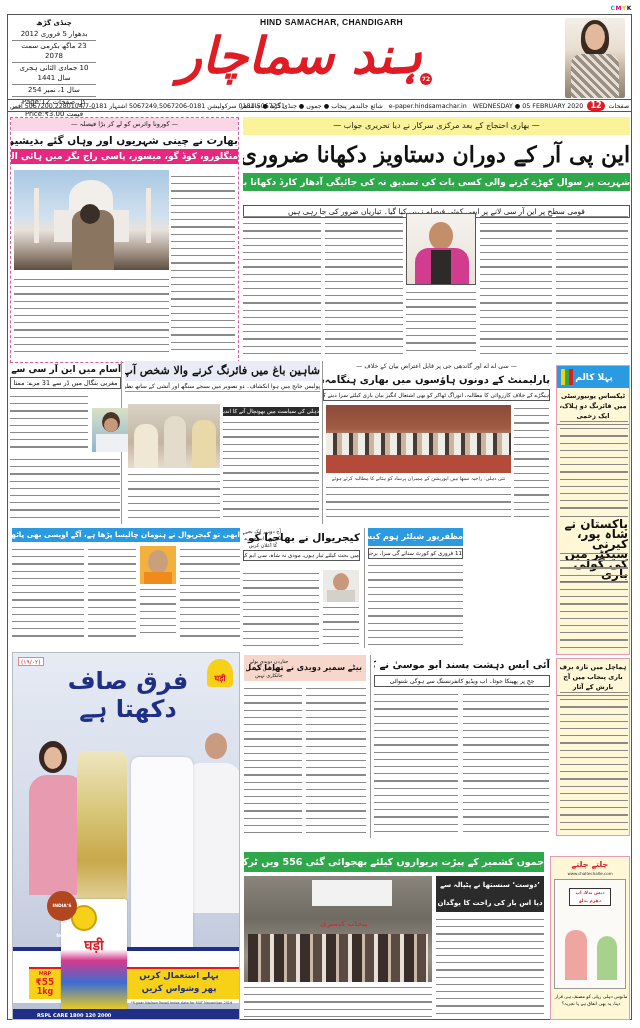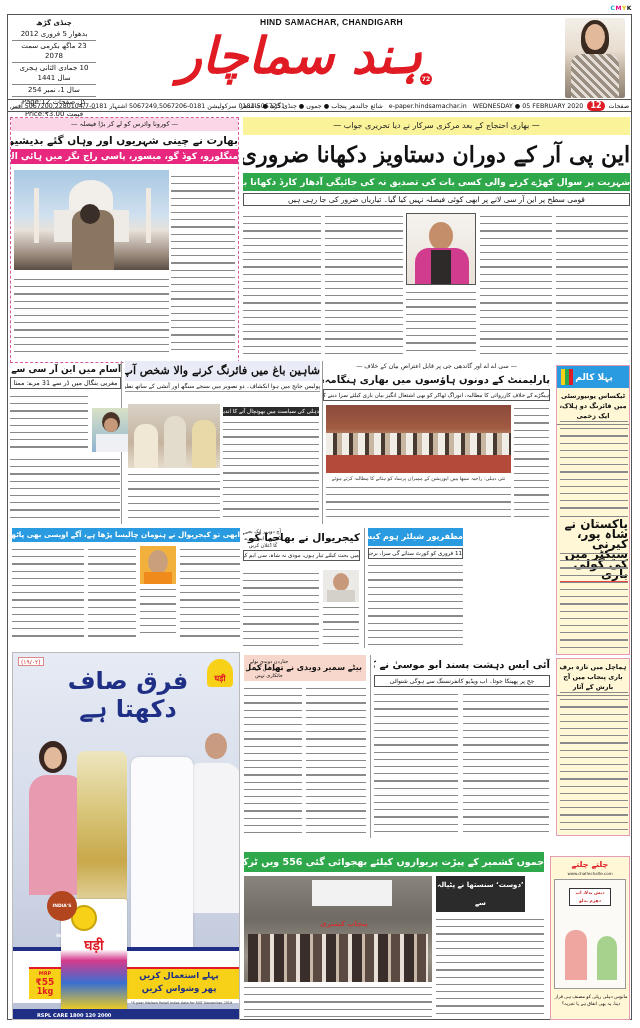--- a/index.html
+++ b/index.html
@@ -83,21 +83,21 @@
     <div style="position:absolute;left:66px;top:34px;width:20px;height:20px;border-radius:50%;background:#3a2f28"></div>
   </div>
   <div class="col-text lines" style="position:absolute;left:160px;top:55px;width:64px;height:180px"></div>
   <div class="col-text lines" style="position:absolute;left:3px;top:158px;width:155px;height:78px"></div>
 </div>
 
 <div class="abs" style="left:243px;top:117px;width:387px;height:240px;">
   <div class="kicker rtl" style="background:#fbf39a;height:18px;line-height:18px;font-size:8px">— بھاری احتجاج کے بعد مرکزی سرکار نے دیا تحریری جواب —</div>
   <div class="hl rtl" style="font-size:22px;line-height:38px;height:38px;font-family:'DejaVu Serif',serif">این پی آر کے دوران دستاویز دکھانا ضروری نہیں</div>
   <div class="rtl" style="background:#2ea84a;color:#fff;font-size:9px;line-height:18px;height:18px;text-align:center;font-weight:bold;white-space:nowrap;overflow:hidden">شہریت پر سوال کھڑے کرنے والی کسی بات کی تصدیق نہ کی جائیگی آدھار کارڈ دکھانا بھی اپنی مرضی پر منحصر</div>
-  <div class="rtl box" style="font-size:7.5px;line-height:12px;height:13px;text-align:center;margin-top:2px;white-space:nowrap;overflow:hidden">قومی سطح پر این آر سی لانے پر ابھی کوئی فیصلہ نہیں کیا گیا۔ تیاریاں ضرور کی جا رہی ہیں</div>
+  <div class="rtl box" style="font-size:7.5px;line-height:12px;height:13px;text-align:center;margin-top:14px;white-space:nowrap;overflow:hidden">قومی سطح پر این آر سی لانے پر ابھی کوئی فیصلہ نہیں کیا گیا۔ تیاریاں ضرور کی جا رہی ہیں</div>
   <div class="col-text lines" style="position:absolute;left:0;top:96px;width:78px;height:142px"></div>
   <div class="col-text lines" style="position:absolute;left:82px;top:96px;width:78px;height:142px"></div>
   <div class="photo box" style="left:163px;top:96px;width:70px;height:72px;background:linear-gradient(180deg,#f5f2ee 0%,#e9e1d8 100%)">
     <div style="position:absolute;left:22px;top:8px;width:24px;height:28px;border-radius:50%;background:#c58e6a"></div>
     <div style="position:absolute;left:8px;top:34px;width:54px;height:38px;border-radius:14px 14px 0 0;background:#d23c8f"></div>
     <div style="position:absolute;left:24px;top:36px;width:20px;height:36px;background:#2e2a2a"></div>
   </div>
   <div class="col-text lines" style="position:absolute;left:163px;top:172px;width:70px;height:66px"></div>
   <div class="col-text lines" style="position:absolute;left:237px;top:96px;width:72px;height:142px"></div>
   <div class="col-text lines" style="position:absolute;left:313px;top:96px;width:72px;height:142px"></div>
@@ -243,21 +243,21 @@
 </div>
 
 <div class="abs" style="left:244px;top:852px;width:300px;height:168px;">
   <div class="rtl" style="background:#2ea84a;color:#fff;font-size:9.5px;line-height:20px;height:20px;font-weight:bold;text-align:center;white-space:nowrap;overflow:hidden">جموں کشمیر کے پیڑت پریواروں کیلئے بھجوائی گئی 556 ویں ٹرک کی راحت سامگری</div>
   <div class="photo" style="left:0;top:24px;width:188px;height:106px;background:linear-gradient(180deg,#8a857c 0%,#6f6a62 40%,#9a948a 75%,#7d776f 100%)">
     <div style="position:absolute;left:68px;top:4px;width:80px;height:26px;background:#f2f2f2"></div>
     <div style="position:absolute;left:60px;top:42px;width:80px;height:12px;color:#c33;font-size:7px;font-weight:bold;text-align:center;line-height:12px">پنجاب کیسری</div>
     <div style="position:absolute;left:4px;top:58px;width:180px;height:48px;background:repeating-linear-gradient(90deg,#3a2e2a 0 10px,#c9b8a8 10px 13px,#5a4a42 13px 22px,#e8e0d6 22px 26px)"></div>
   </div>
   <div class="col-text lines" style="position:absolute;left:0;top:132px;width:188px;height:34px"></div>
-  <div class="rtl" style="position:absolute;left:192px;top:24px;width:89px;height:36px;background:#2b2b2b;color:#fff;font-size:7px;line-height:18px;text-align:center;font-weight:bold">
+  <div class="rtl" style="position:absolute;left:192px;top:24px;width:108px;height:36px;background:#2b2b2b;color:#fff;font-size:7px;line-height:18px;text-align:center;font-weight:bold">
     <div>’دوست‘ سنستھا نے پٹیالہ سے</div>
     <div>دیا اس بار کی راحت کا یوگدان</div>
   </div>
   <div class="col-text lines" style="position:absolute;left:192px;top:64px;width:108px;height:102px"></div>
 </div>
 
 <div class="abs" style="left:550px;top:856px;width:80px;height:164px;background:#fff7d6;border:1px solid #e59ab6">
   <div class="rtl" style="text-align:center;color:#e01b24;font-weight:bold;font-size:8px;line-height:12px;margin-top:2px">چلتے چلتے</div>
   <div style="text-align:center;font-size:4px;color:#333;line-height:6px">www.chaltechalte.com</div>
   <div class="photo" style="left:3px;top:22px;width:72px;height:110px;background:#fbfaf6;border:1px solid #999">

